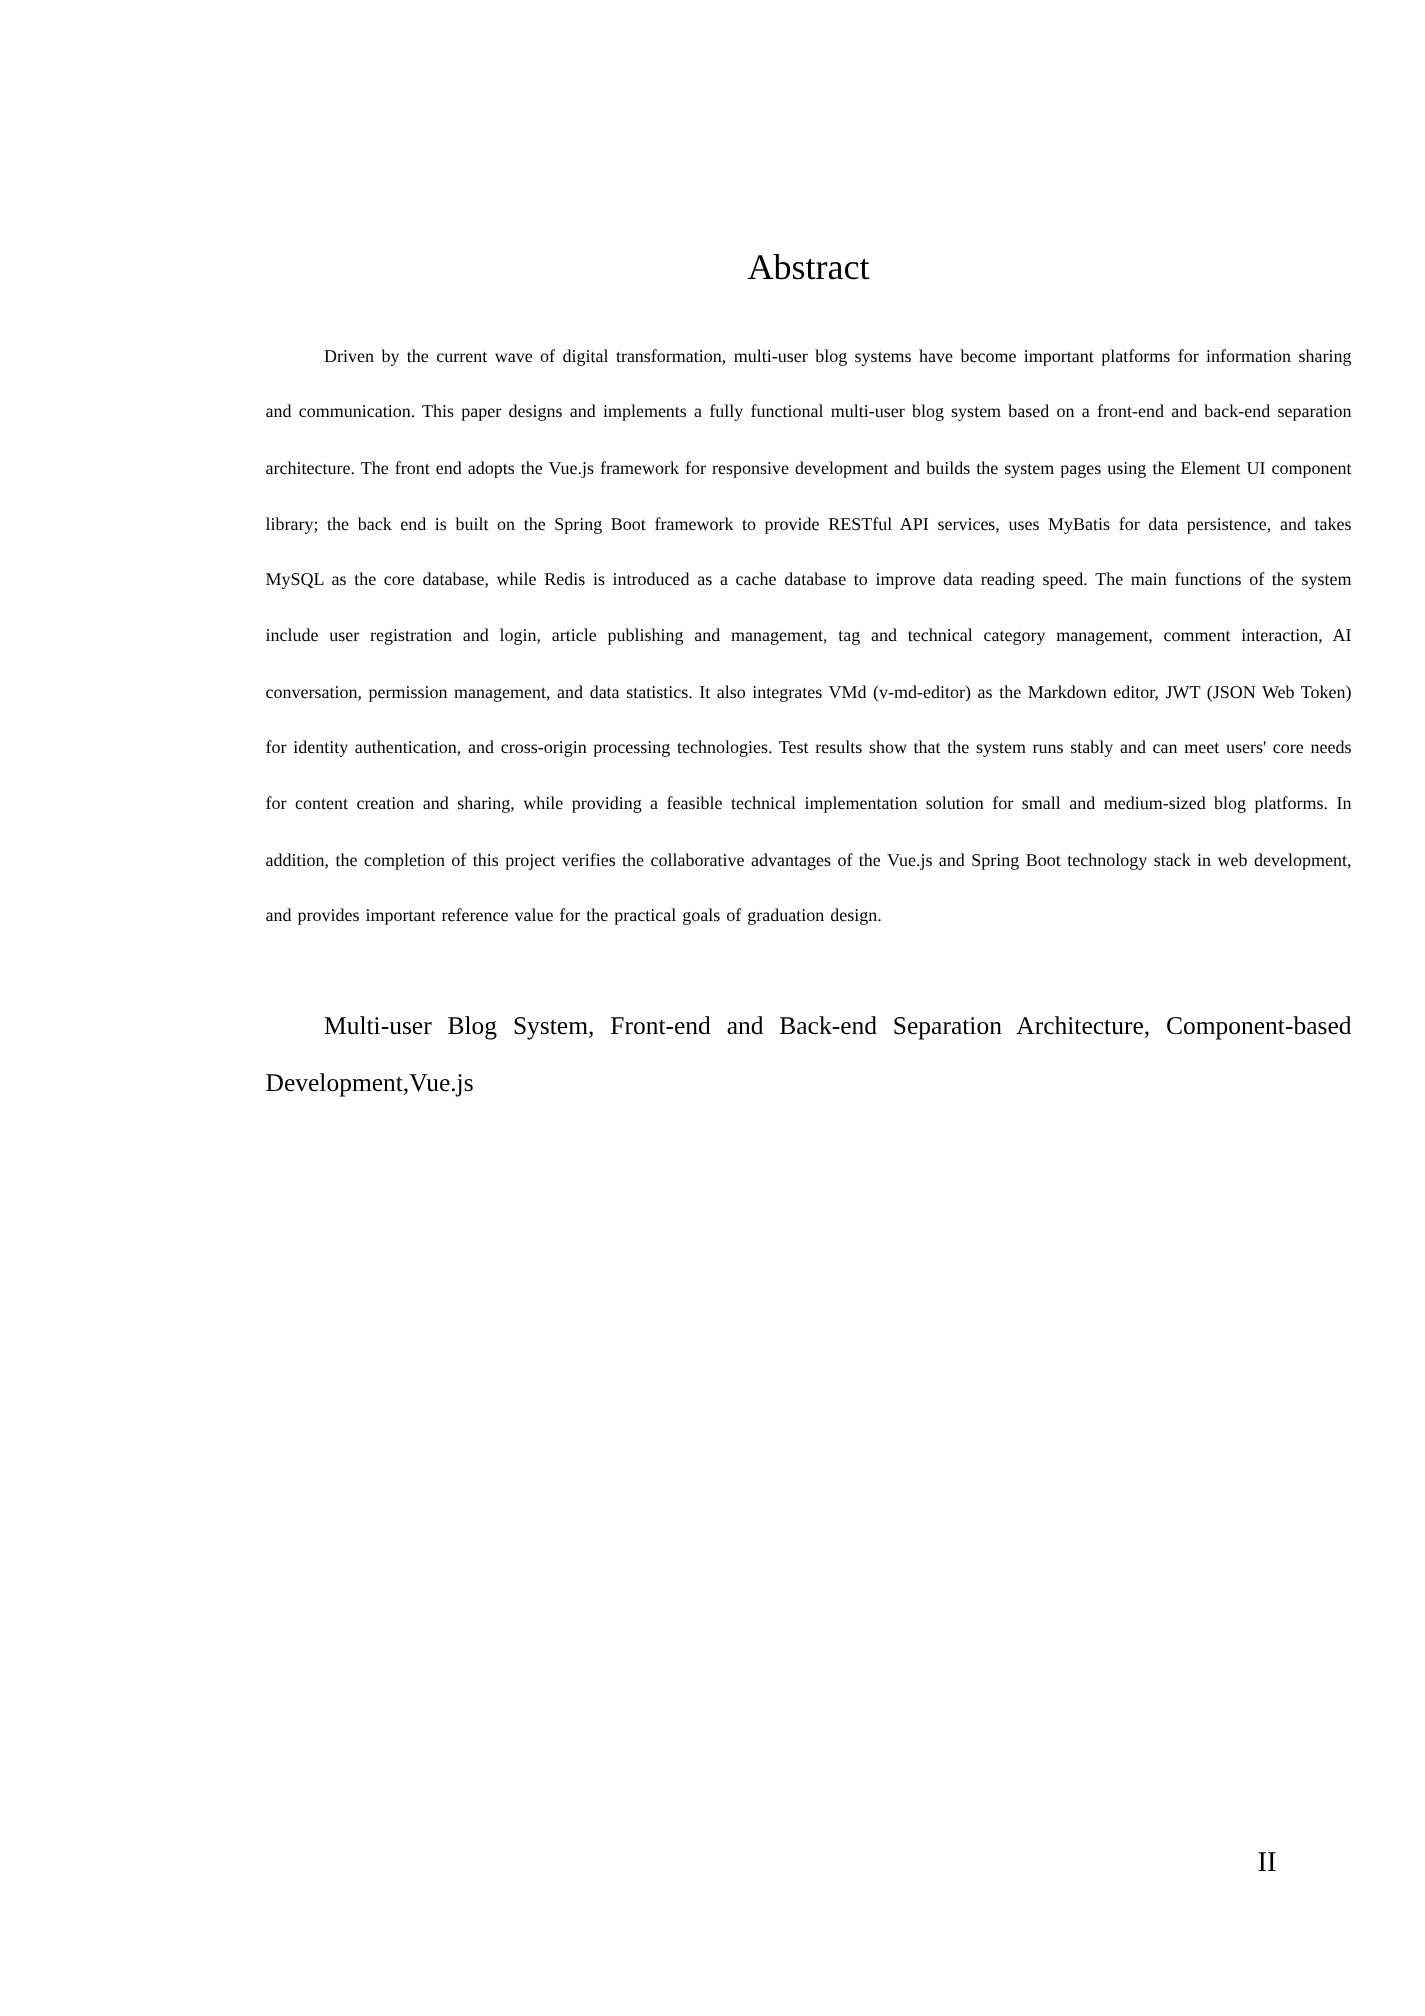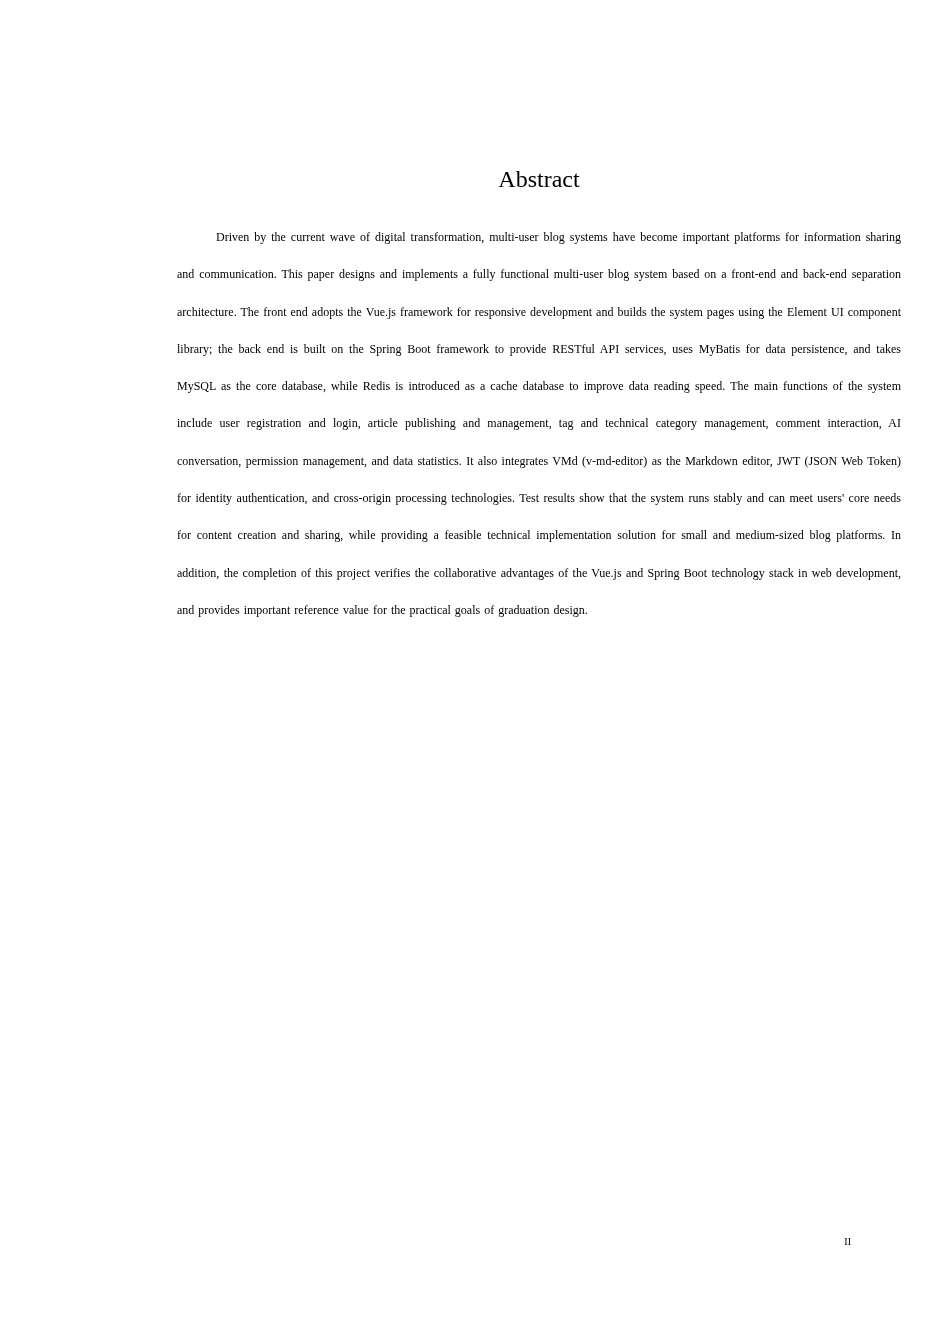--- a/index.html
+++ b/index.html
@@ -46,29 +46,30 @@
     text-align: justify;
     text-indent: 39px;
     word-spacing: 1px;
   }
   .page-number {
     position: absolute;
     top: 1233px;
     left: 127px;
     width: 724px;
     text-align: right;
-    font-size: 10px;
+    font-size: 19px;
     line-height: 18px;
   }
 </style>
 </head>
 <body>
 
 <div class="page">
   <div class="content">
     <h1 class="doc-title">Abstract</h1>
 
     <p class="abstract-paragraph">Driven by the current wave of digital transformation, multi-user blog systems have become important platforms for information sharing and communication. This paper designs and implements a fully functional multi-user blog system based on a front-end and back-end separation architecture. The front end adopts the Vue.js framework for responsive development and builds the system pages using the Element UI component library; the back end is built on the Spring Boot framework to provide RESTful API services, uses MyBatis for data persistence, and takes MySQL as the core database, while Redis is introduced as a cache database to improve data reading speed. The main functions of the system include user registration and login, article publishing and management, tag and technical category management, comment interaction, AI conversation, permission management, and data statistics. It also integrates VMd (v-md-editor) as the Markdown editor, JWT (JSON Web Token) for identity authentication, and cross-origin processing technologies. Test results show that the system runs stably and can meet users' core needs for content creation and sharing, while providing a feasible technical implementation solution for small and medium-sized blog platforms. In addition, the completion of this project verifies the collaborative advantages of the Vue.js and Spring Boot technology stack in web development, and provides important reference value for the practical goals of graduation design.</p>
 
+    <p class="keywords-paragraph">Multi-user Blog System, Front-end and Back-end Separation Architecture, Component-based Development,Vue.js</p>
   </div>
 
   <div class="page-number">II</div>
 </div>
 
 </body></html>

